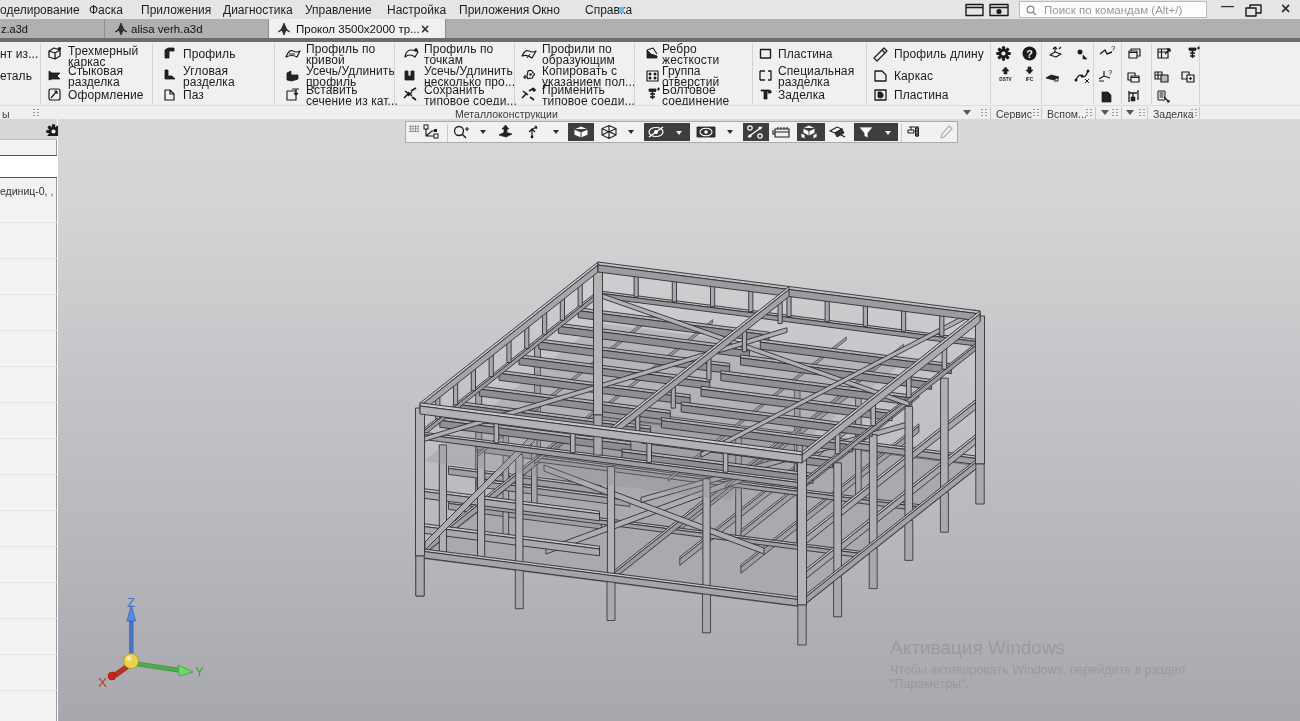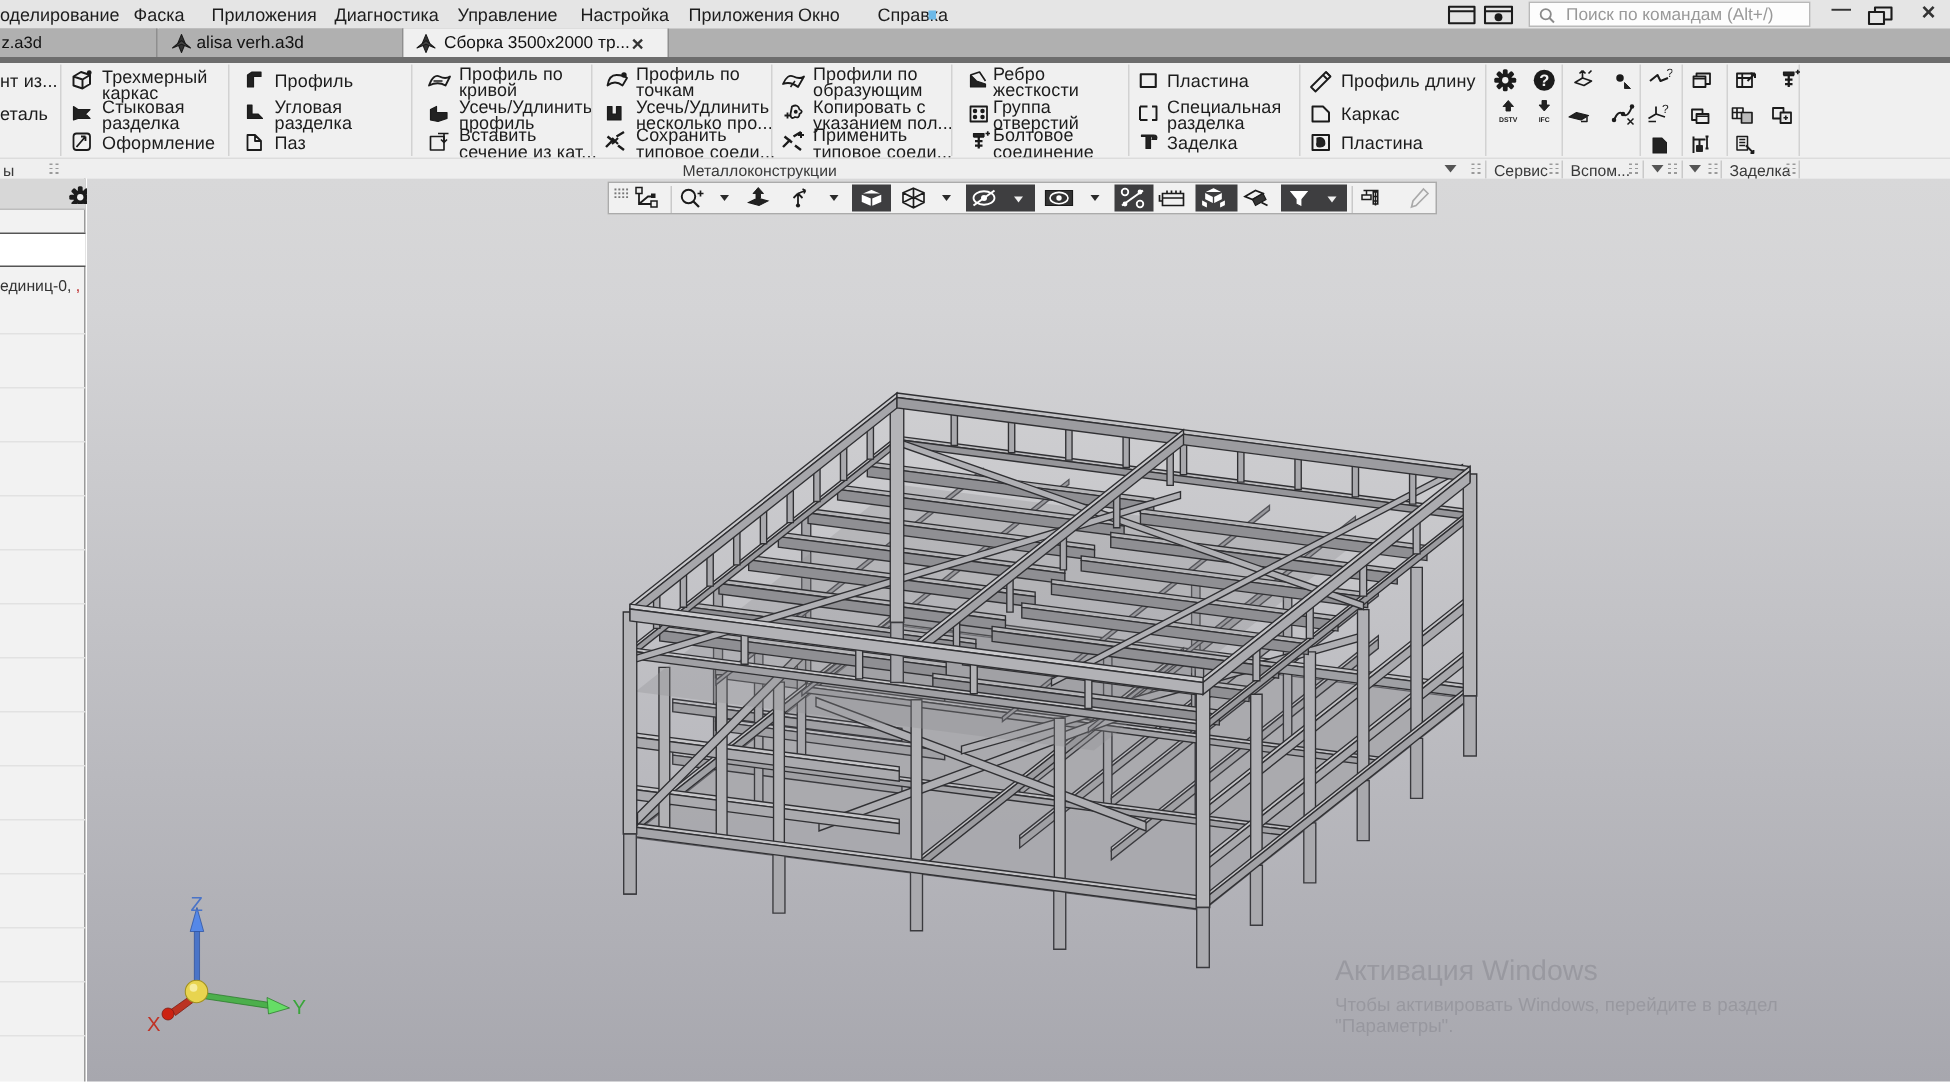--- a/index.html
+++ b/index.html
@@ -79,21 +79,21 @@
       <span class="tx" style="left:1px;font-size:11px">z.a3d</span>
     </div>
   <div class="tab" style="left:106px;width:163px">
       <span class="tx" style="left:25px">alisa verh.a3d</span>
       <svg class="abs" style="left:7px;top:2px" width="16" height="16" viewBox="0 0 16 16">
         <path d="M8 2 L10.5 8 L8 14 L5.5 8 Z" fill="#333" stroke="#1b1b1b" stroke-width="0.7" stroke-linejoin="round"></path>
         <path d="M2 11 L8 8.5 L14 11 L8 6 Z" fill="#444" stroke="#1b1b1b" stroke-width="0.7" stroke-linejoin="round"></path>
       </svg>
     </div>
   <div class="tab" id="tab3" style="left:269px;width:177px">
-      <span class="tx" style="left:27px">Сборка 3500x2000 тр...</span>
+      <span class="tx" style="left:27px">Прокол 3500x2000 тр...</span>
       <span class="tx" style="left:152px;top:2px;font-size:14px;color:#333;font-weight:bold">×</span>
       <svg class="abs" style="left:7px;top:2px" width="16" height="16" viewBox="0 0 16 16">
         <path d="M8 2 L10.5 8 L8 14 L5.5 8 Z" fill="#333" stroke="#1b1b1b" stroke-width="0.7" stroke-linejoin="round"></path>
         <path d="M2 11 L8 8.5 L14 11 L8 6 Z" fill="#444" stroke="#1b1b1b" stroke-width="0.7" stroke-linejoin="round"></path>
       </svg>
     </div>
 </div>
 <div id="ribtop"></div>
 <div id="ribbon">
   <svg class="abs" style="left:46px;top:3px" width="17" height="17" viewBox="0 0 17 17">

